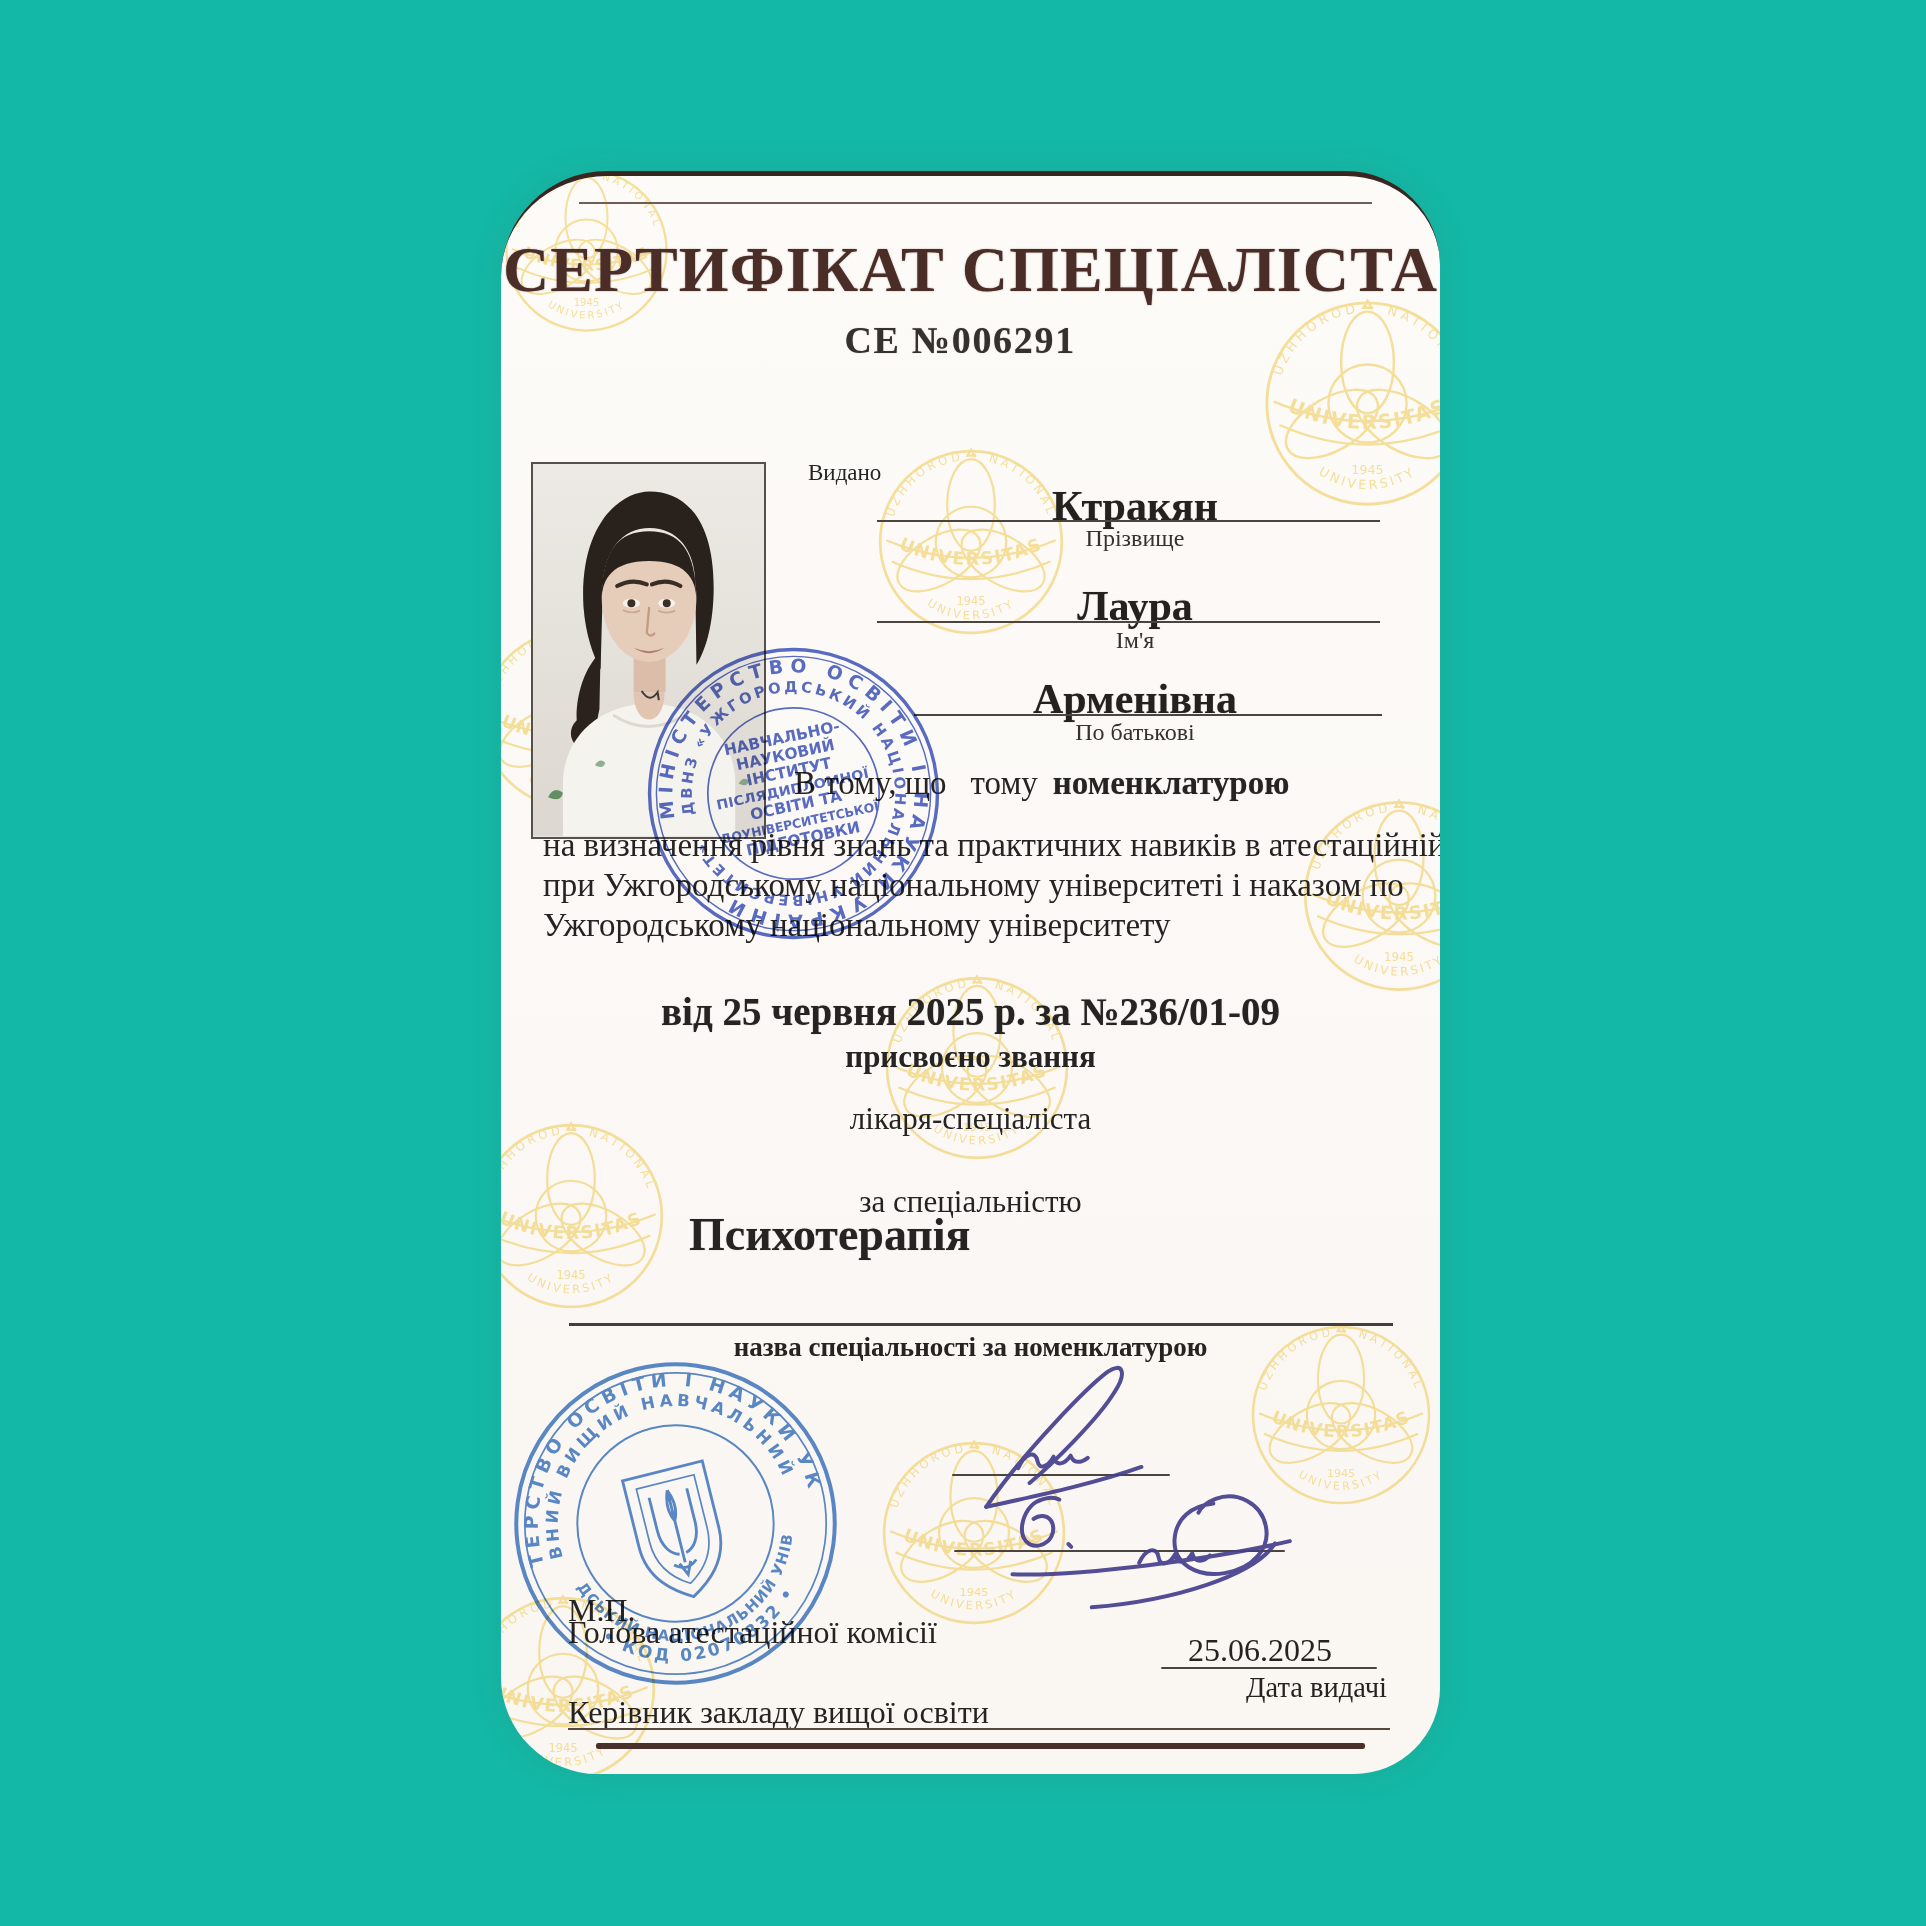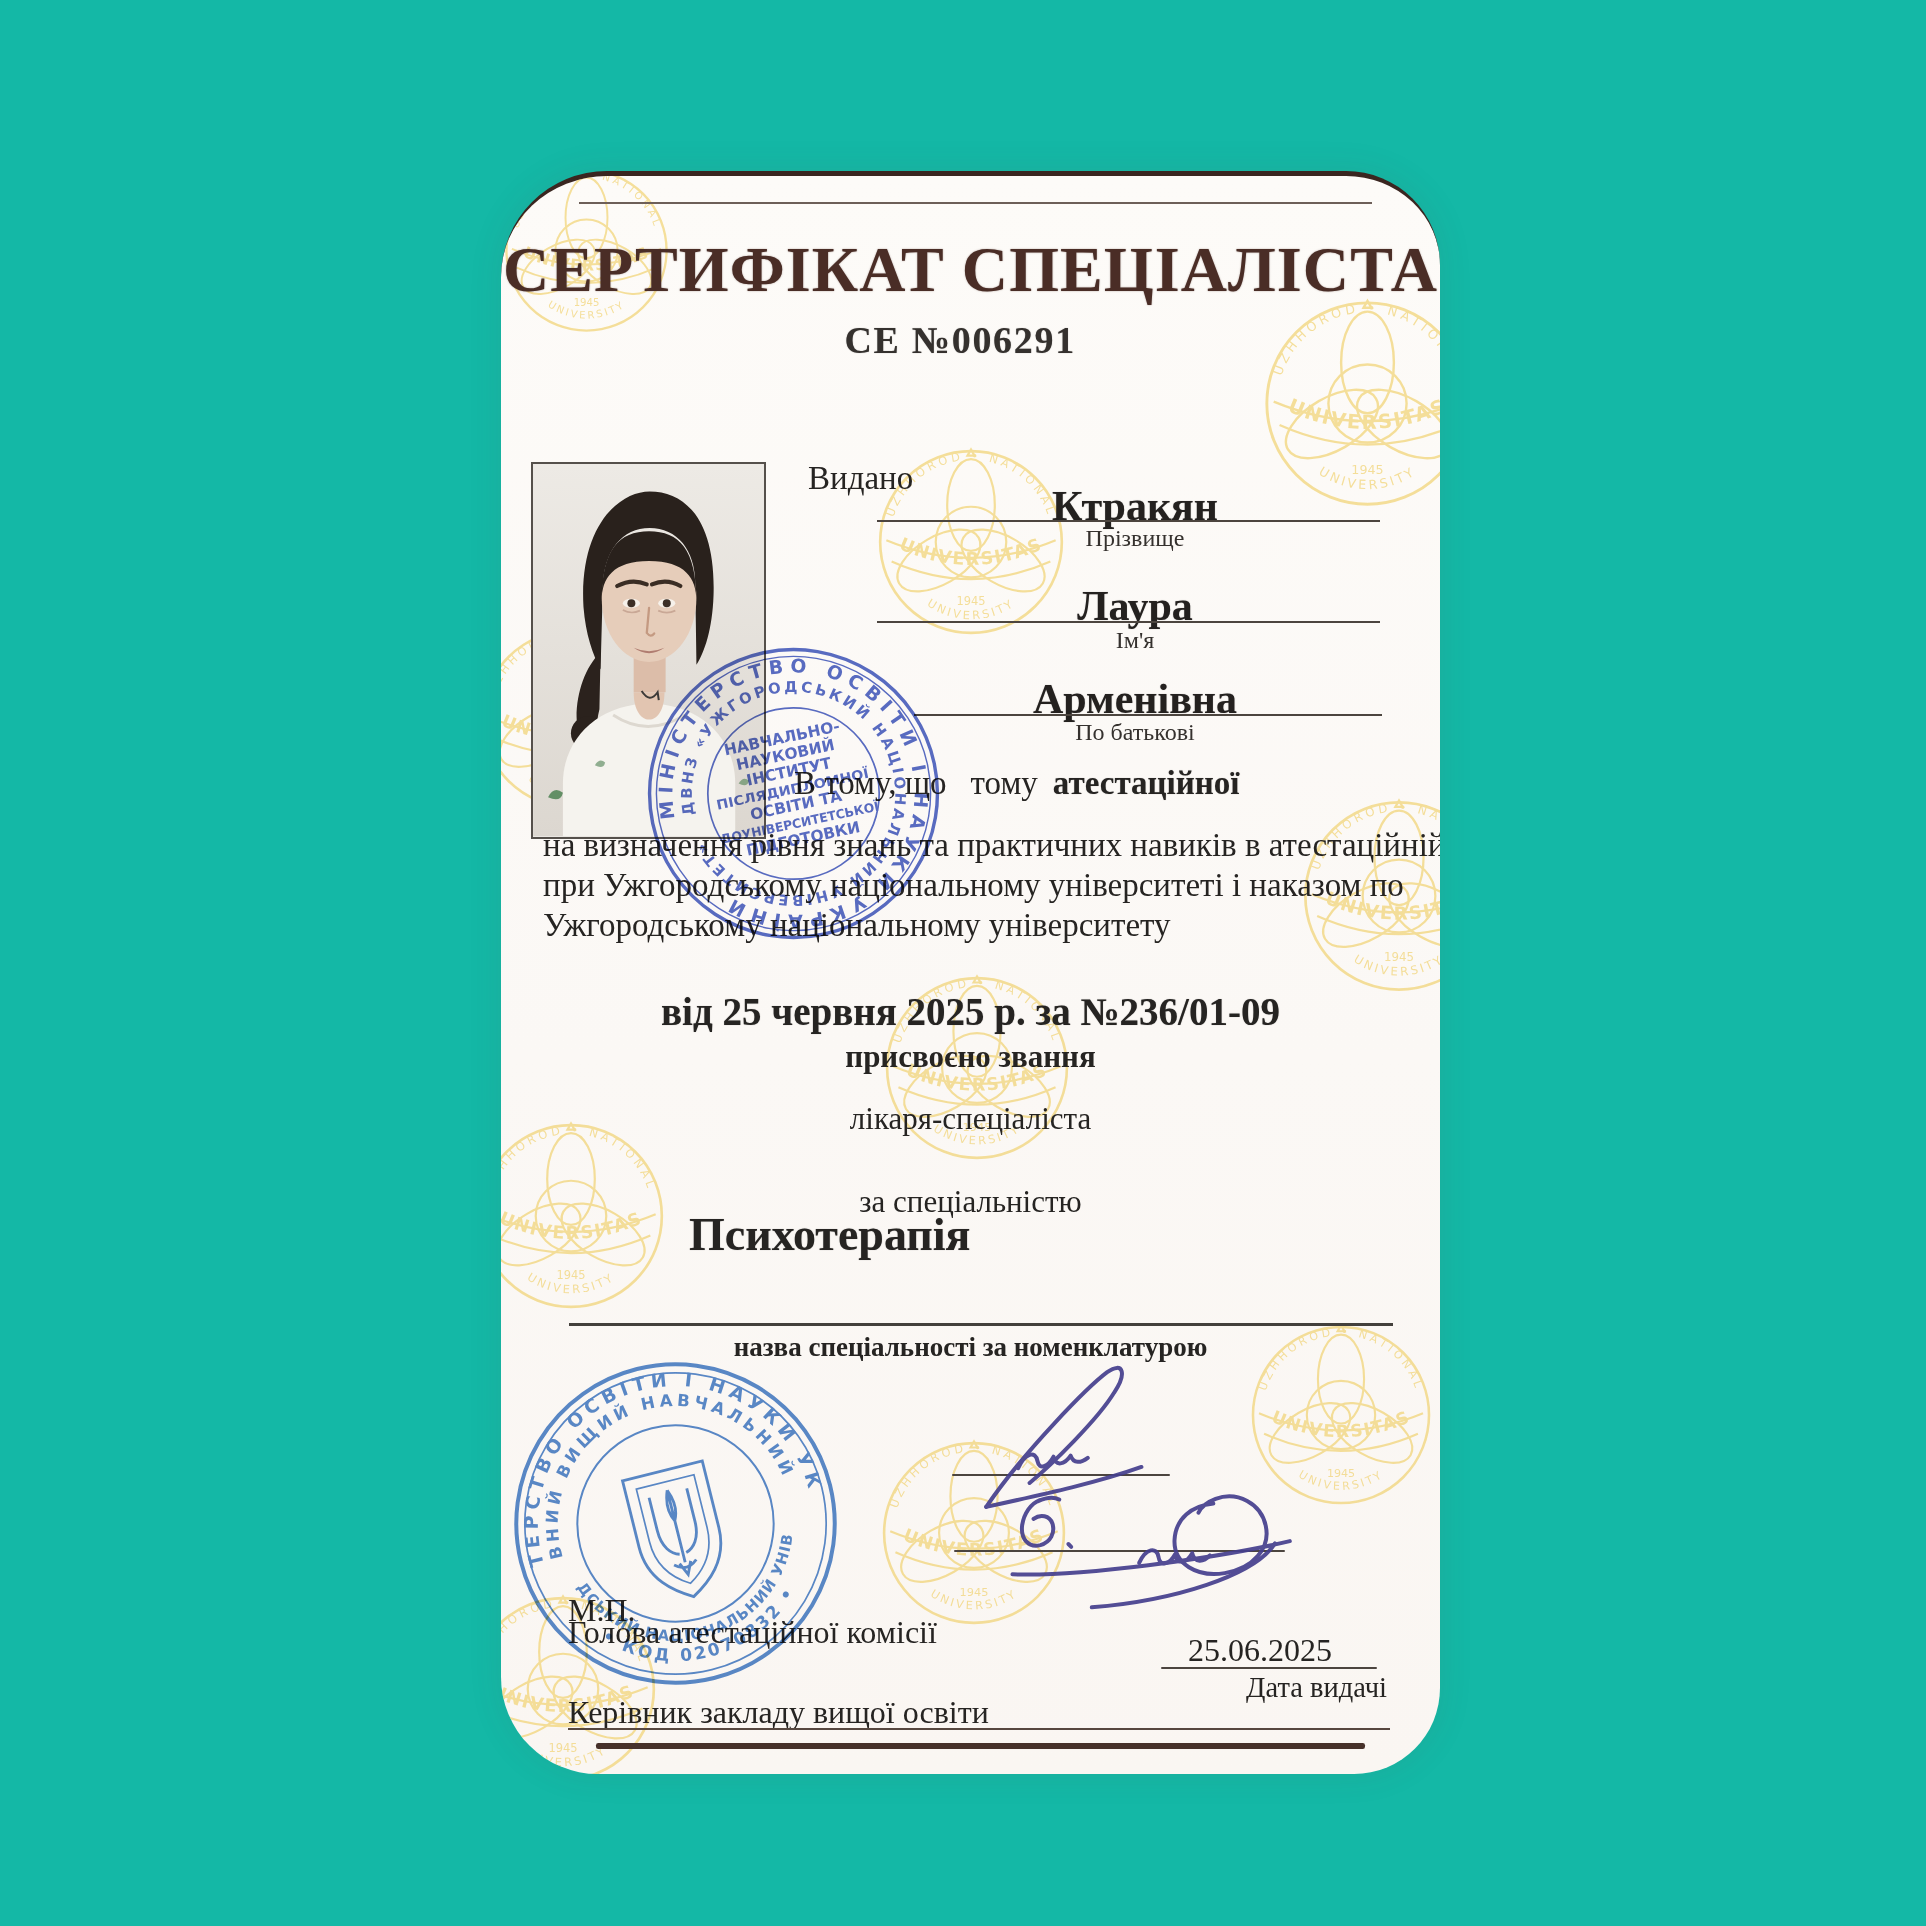--- a/index.html
+++ b/index.html
@@ -14,21 +14,21 @@
   .hline{position:absolute;background:#4c453f;height:2.3px;border-radius:1.1px;}
 
   .title{top:57px;font-size:64px;font-weight:bold;color:#4a2d26;letter-spacing:1.1px;
          text-shadow:0 0 1.7px rgba(74,45,38,.45);white-space:nowrap;}
   .cert-no{top:142px;font-size:38px;font-weight:bold;color:#35312e;letter-spacing:1.7px;
            text-shadow:0 0 1.1px rgba(40,40,40,.4);transform:translateX(-10.3px);}
   .line2{left:78px;top:26px;width:793px;height:2.3px;background:#6d5f58;}
 
   .photo{left:30px;top:286px;width:235px;height:377px;border:2.3px solid #55504b;
          background:#e9e6e1;box-sizing:border-box;}
-  .issued{left:307px;top:284px;font-size:33px;}
+  .issued{left:307px;top:284px;font-size:23px;}
 
   .nameblock{left:377px;width:514px;text-align:center;}
   .nm{font-size:42px;font-weight:bold;color:#24211f;text-shadow:0 0 1.1px rgba(30,30,30,.35);}
   .lbl{font-size:24px;color:#35312e;}
   .fline{height:2.3px;background:#4c453f;}
 
   .statement{left:293px;top:589px;font-size:33px;white-space:nowrap;}
   .statement .gap1{display:inline-block;width:24px;}
   .statement .gap2{display:inline-block;width:15px;}
   .statement b{text-shadow:0 0 1.1px rgba(30,30,30,.3);}
@@ -181,21 +181,21 @@
 
     <div class="abs nameblock nm" style="top:406px">Лаура</div>
     <div class="abs fline" style="left:376px;top:445px;width:503px"></div>
     <div class="abs nameblock lbl" style="top:451px">Ім'я</div>
 
     <div class="abs nameblock nm" style="top:499px">Арменівна</div>
     <div class="abs fline" style="left:413px;top:538px;width:468px"></div>
     <div class="abs nameblock lbl" style="top:543px">По батькові</div>
 
     <div class="abs statement">
-      <span>В тому, що</span><span class="gap1"></span><span>тому</span><span class="gap2"></span><b>атестаційної</b>
+      <span>В тому, що</span><span class="gap1"></span><span>тому</span><span class="gap2"></span><b>номенклатурою</b>
     </div>
 
     <div class="abs bodyline" style="top:651px">на визначення рівня знань та практичних навиків в атестаційній комісії</div>
     <div class="abs bodyline" style="top:691px">при Ужгородському національному університеті і наказом по</div>
     <div class="abs bodyline" style="top:731px">Ужгородському національному університету</div>
 
     <div class="abs ctr order">від 25 червня 2025 р. за №236/01-09</div>
     <div class="abs ctr awarded">присвоєно звання</div>
     <div class="abs ctr degree">лікаря-спеціаліста</div>
     <div class="abs specval">Психотерапія</div>

